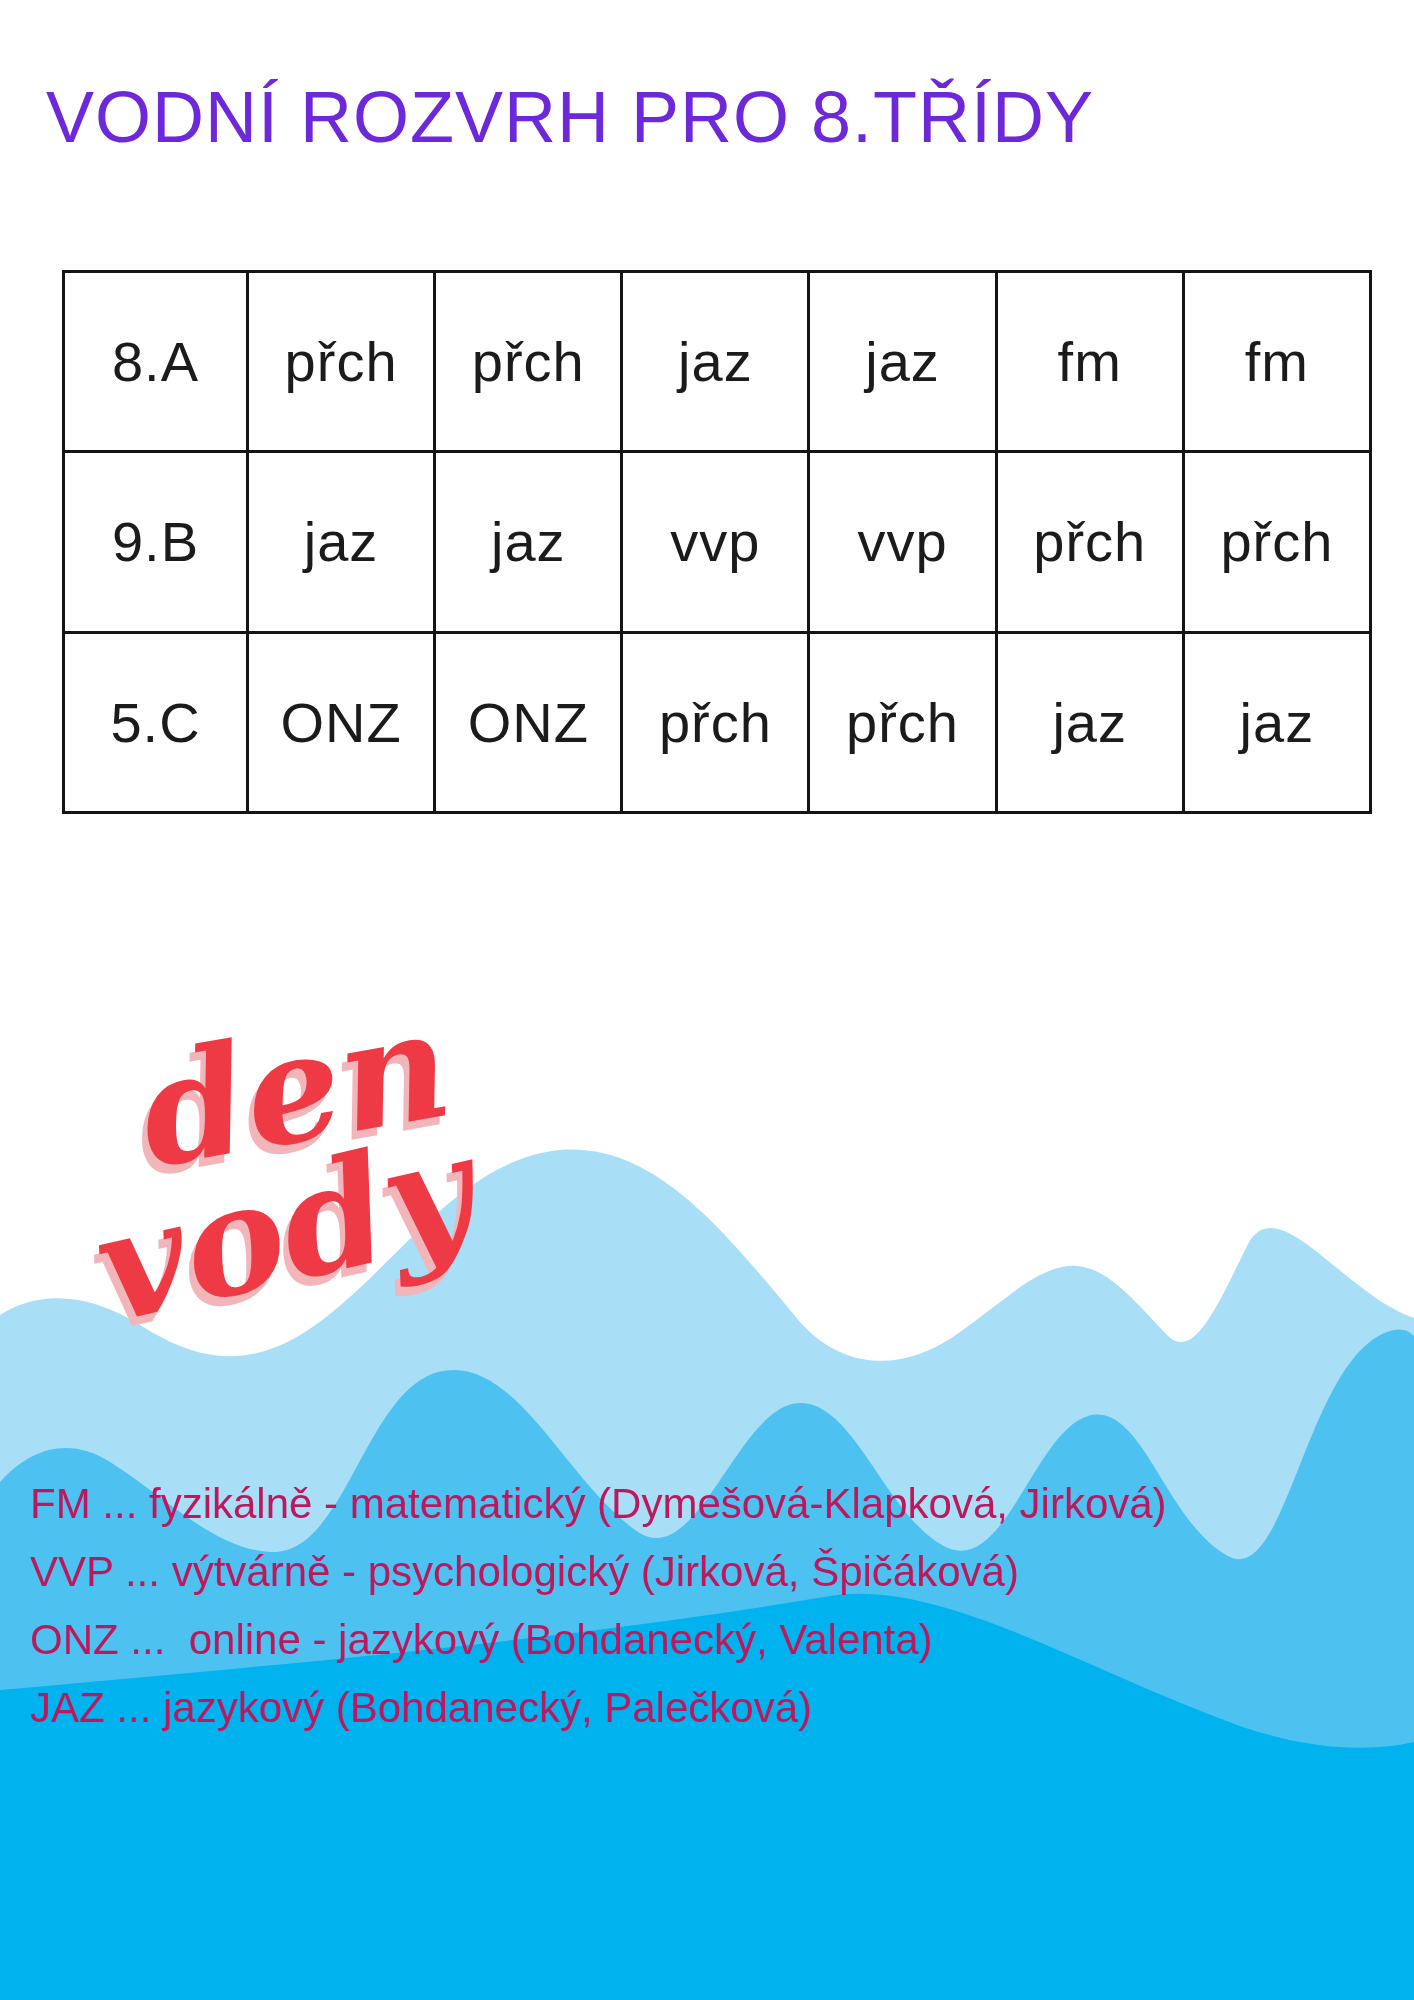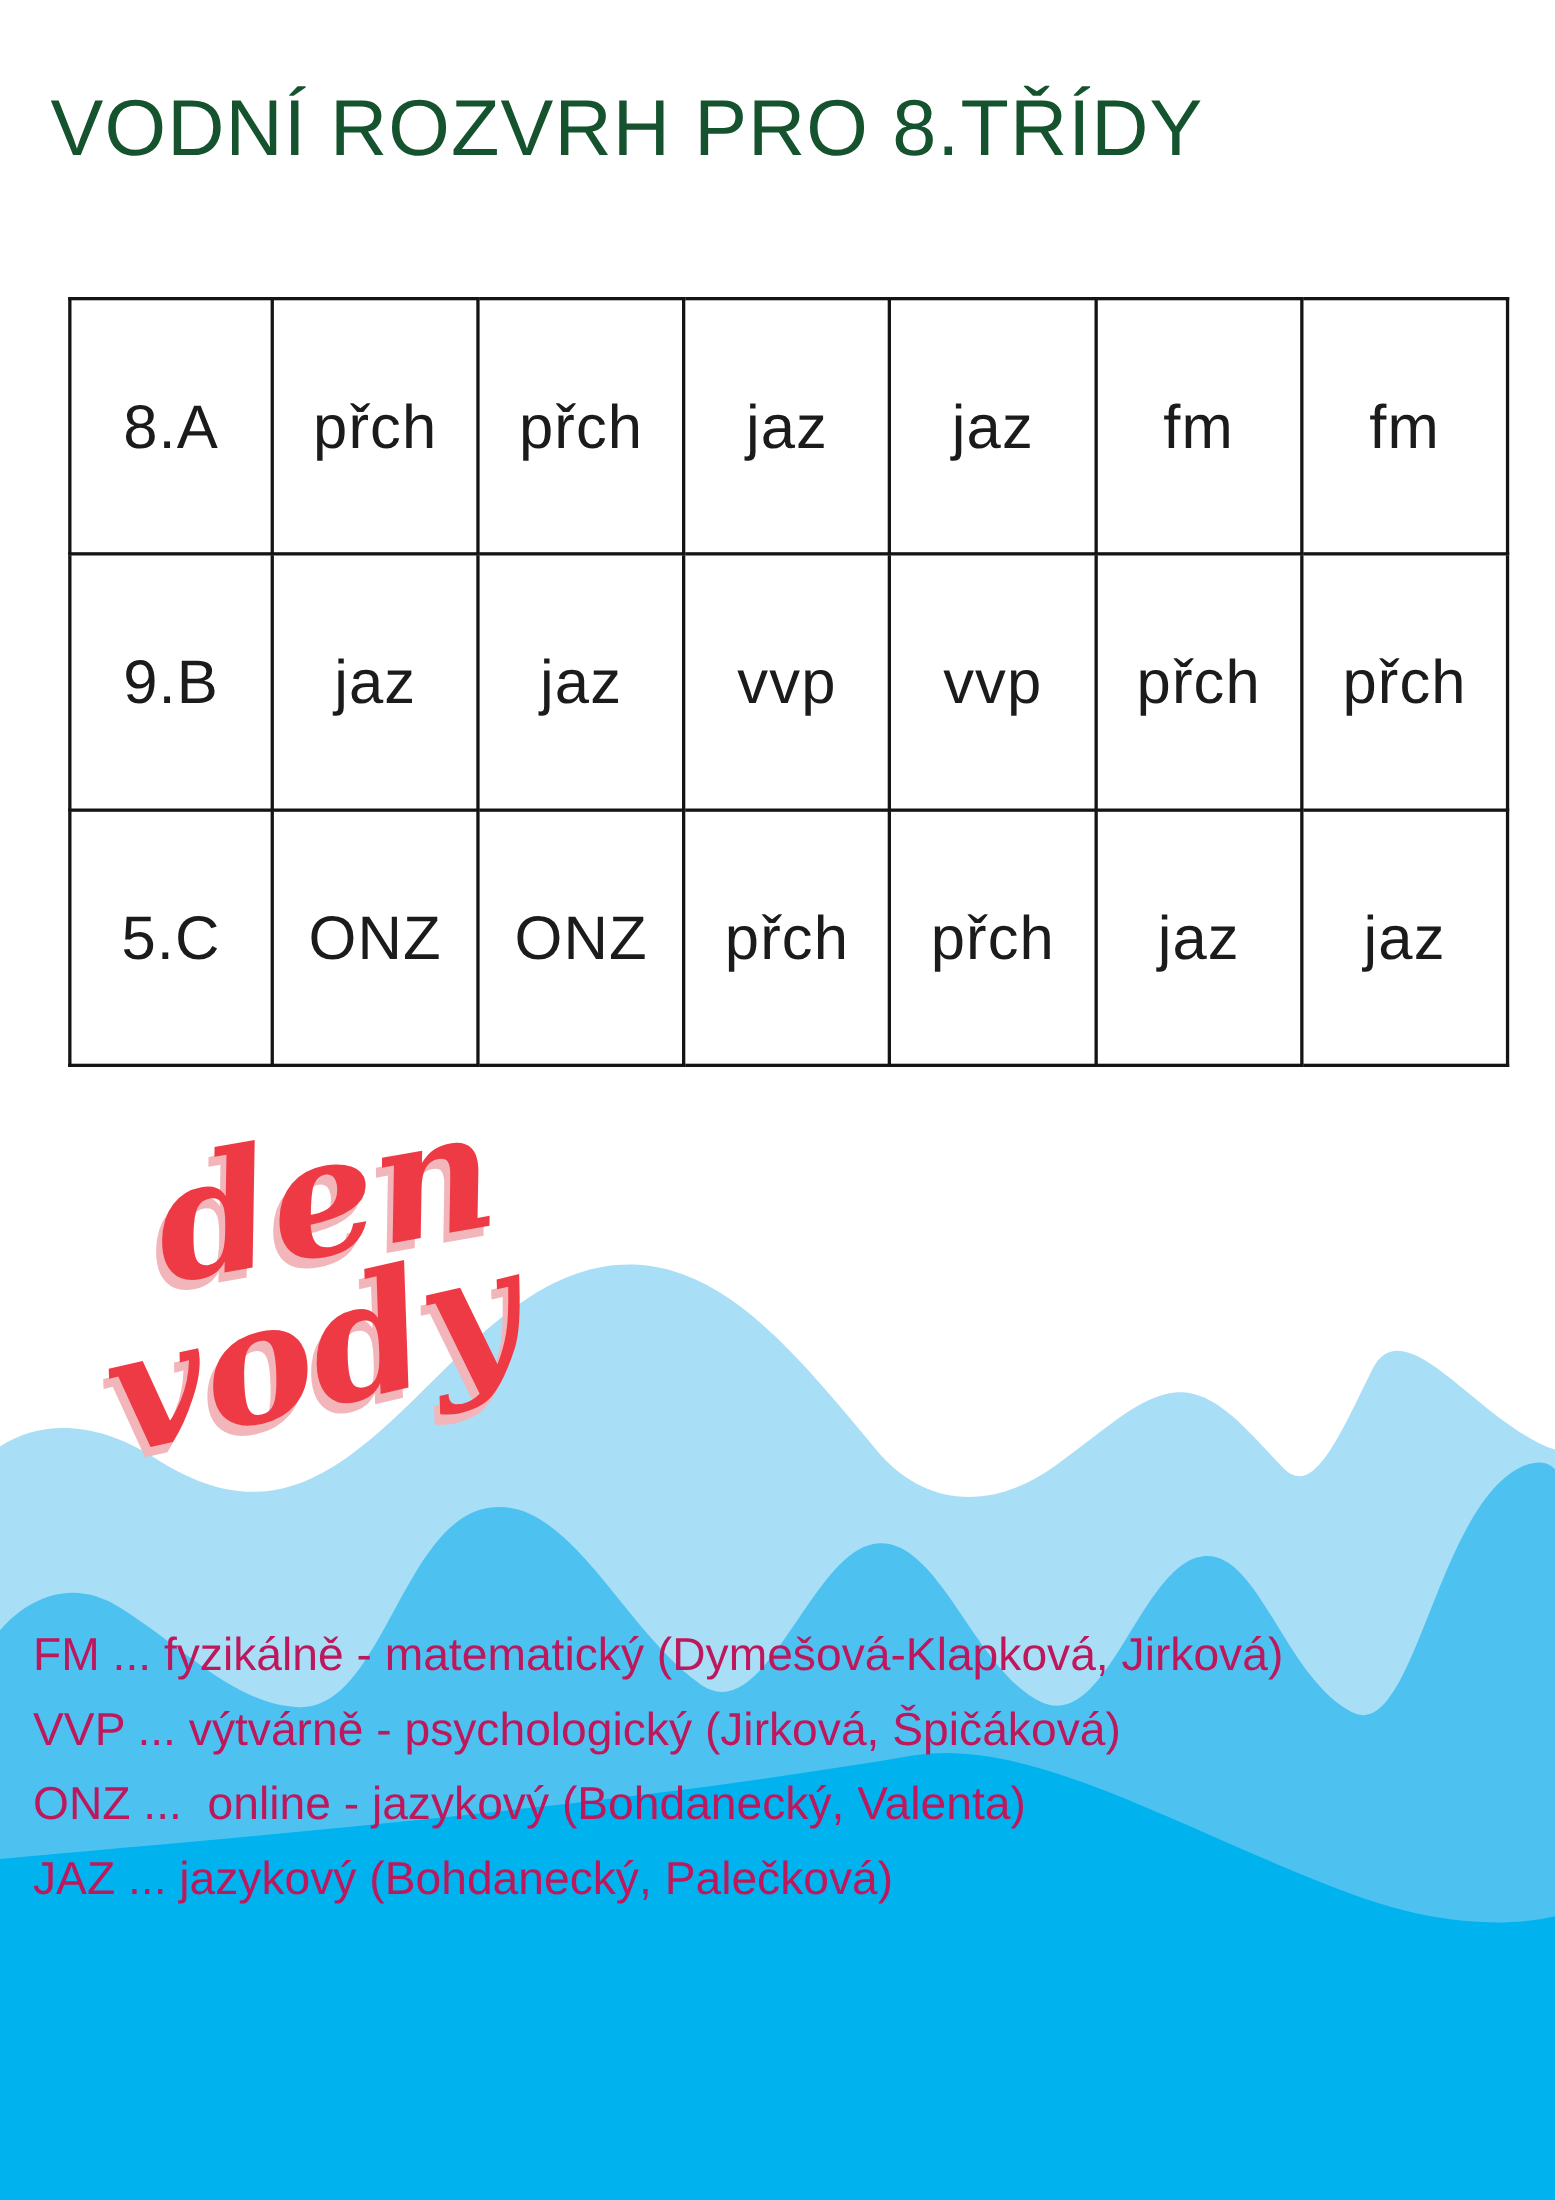--- a/index.html
+++ b/index.html
@@ -2,24 +2,24 @@
 <html><head>
 <meta charset="utf-8">
 <style>
   html,body{margin:0;padding:0;}
   .page{
     position:relative;width:1414px;height:2000px;background:#ffffff;
     overflow:hidden;font-family:"Liberation Sans",sans-serif;color:#1b1b1b;
   }
   .title{
     position:absolute;left:46px;top:76px;font-size:72px;font-weight:400;
-    letter-spacing:1px;color:#14532d;white-space:nowrap;z-index:2;
+    letter-spacing:1px;color:#6d28d9;white-space:nowrap;z-index:2;
   }
   table.schedule{
-    position:absolute;left:62px;top:270px;width:1310px;height:700px;
+    position:absolute;left:62px;top:270px;width:1310px;height:544px;
     border-collapse:collapse;table-layout:fixed;z-index:2;background:#fff;
   }
   table.schedule td{
     border:3px solid #141414;text-align:center;vertical-align:middle;
     font-size:56px;color:#1b1b1b;letter-spacing:1px;
   }
   .waves{position:absolute;left:0;top:0;width:1414px;height:2000px;z-index:1;}
   .script-word{
     position:absolute;font-family:"DejaVu Serif",serif;font-style:italic;
     font-weight:bold;color:#ee3a45;z-index:2;white-space:nowrap;

